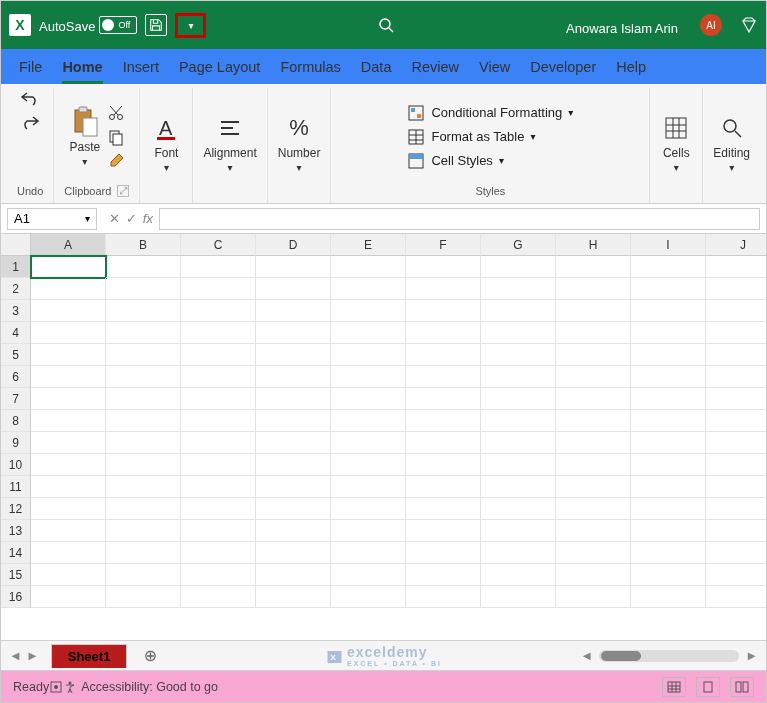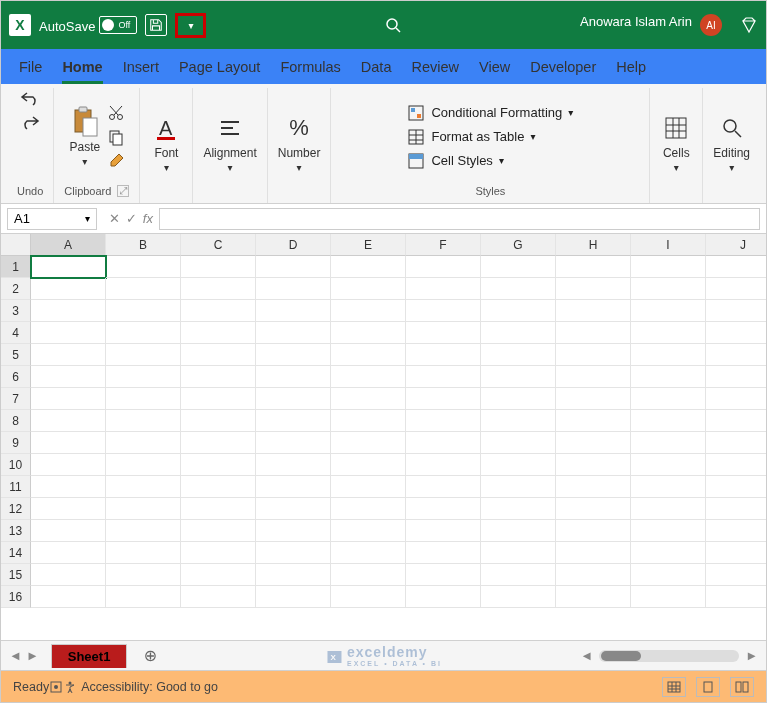--- a/index.html
+++ b/index.html
@@ -7,21 +7,21 @@
   .titlebar { background: #107c41; height: 48px; display: flex; align-items: center; color: #fff; font-size: 13px; padding: 0 8px; gap: 8px; }
   .excel-logo { width: 22px; height: 22px; background: #fff; color: #107c41; display: flex; align-items: center; justify-content: center; font-weight: bold; border-radius: 2px; font-size: 14px; }
   .autosave-toggle { display: flex; align-items: flex-end; gap: 4px; }
   .toggle-pill { width: 38px; height: 18px; border: 1px solid #fff; border-radius: 2px; position: relative; display: flex; align-items: center; }
   .toggle-knob { width: 12px; height: 12px; background: #fff; border-radius: 50%; margin-left: 2px; }
   .toggle-pill span { font-size: 9px; color: #fff; margin-left: 4px; }
   .title-save { width: 22px; height: 22px; border: 1px solid #fff; border-radius: 2px; display:flex; align-items:center; justify-content:center; }
   .file-title-box { border: 3px solid #c00; padding: 4px 10px; display: flex; align-items: center; gap: 6px; }
   .search-area { flex: 1; display:flex; justify-content:center; }
   .search-icon-box { width: 22px; height: 22px; display:flex; align-items:center; justify-content:center;}
-  .username { margin-left: auto; display:flex; align-items:flex-start; gap:8px;}
+  .username { margin-left: auto; display:flex; align-items:flex-end; gap:22px;}
   .avatar { width:22px; height:22px; border-radius:50%; background:#d04423; display:flex; align-items:center; justify-content:center; font-size:10px;}
   .tabs { background: #3b82f6; display: flex; align-items: center; gap: 20px; padding: 6px 18px 0 18px; font-size: 14.5px; color: #333; }
   .tabs div { padding: 4px 0 6px 0; border-bottom: 3px solid transparent; cursor: pointer; }
   .tabs .active { border-bottom-color: #107c41; font-weight: 600; }
   .ribbon { background: #f5f5f5; border-bottom: 1px solid #d0d0d0; display: flex; padding: 4px 6px 0 6px; height: 120px; }
   .ribbon-group { display: flex; flex-direction: column; align-items: center; padding: 2px 10px; border-right: 1px solid #e0e0e0; }
   .ribbon-group:last-child { border-right: none; }
   .ribbon-body { flex:1; display:flex; align-items:center; gap:6px; }
   .ribbon-label { font-size: 11px; color: #555; padding: 2px 0 4px 0; display:flex; align-items:center; gap:6px; justify-content:center; }
   .big-btn { display:flex; flex-direction:column; align-items:center; font-size:12px; color:#333; gap:2px; cursor:pointer; }
@@ -47,21 +47,21 @@
   .cell.active { outline: 2px solid #107c41; outline-offset:-1px; }
   .col-h.active, .row-h.active { background:#d8d8d8; }
   .sheet-tabs { display:flex; align-items:center; height:30px; border-top:1px solid #d0d0d0; background:#f5f5f5; font-size:13px; position:relative;}
   .sheet-nav { display:flex; gap:4px; padding:0 8px; color:#888;}
   .sheet-tab { background:#b91c1c; border:1px solid #ccc; border-bottom:none; padding:4px 16px; margin-left:4px; font-weight:600;}
   .add-sheet { width:26px; height:26px; border-radius:50%; display:flex; align-items:center; justify-content:center; color:#666; margin-left:10px; cursor:pointer; font-size:16px;}
   .watermark { position:absolute; left:50%; transform:translateX(-50%); opacity:0.35; color:#2a5d9e; font-weight:600; letter-spacing:1px; display:flex; align-items:center; gap:4px; font-size:14px; }
   .scroll-right { margin-left:auto; display:flex; align-items:center; gap:6px; padding-right:8px;}
   .hscroll { width:140px; height:12px; background:#ddd; border-radius:6px; position:relative;}
   .hscroll::before { content:""; position:absolute; left:2px; top:1px; width:40px; height:10px; background:#888; border-radius:5px;}
-  .statusbar { height:32px; border-top:1px solid #d0d0d0; background:#fdba74; display:flex; align-items:center; font-size:12.5px; color:#444; padding:0 12px; }
+  .statusbar { height:32px; border-top:1px solid #d0d0d0; background:#f9a8d4; display:flex; align-items:center; font-size:12.5px; color:#444; padding:0 12px; }
   .status-views { margin-left:auto; display:flex; gap:10px; }
   .view-btn { width:24px; height:20px; border:1px solid #bbb; display:flex; align-items:center; justify-content:center;}
   svg { display:block; }
   .chev { font-size:10px; }
 </style>
 </head>
 <body>
 
 <div class="titlebar">
   <div class="excel-logo">X</div>

